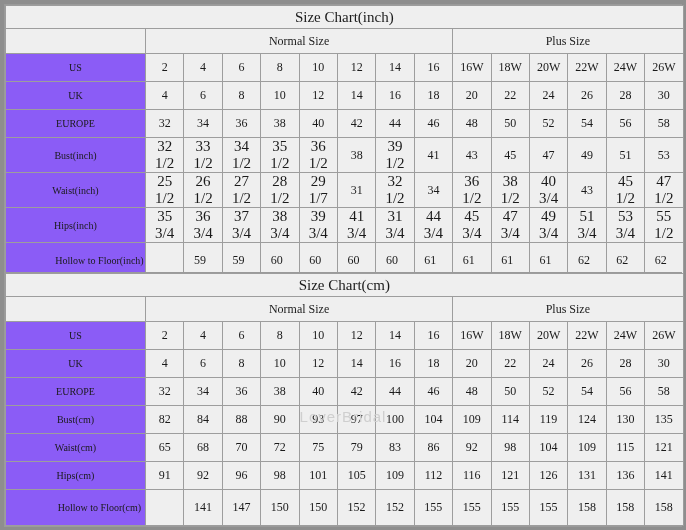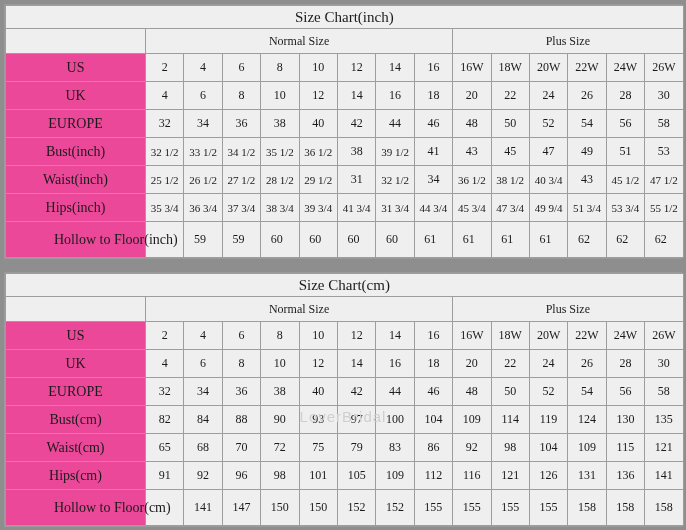--- a/index.html
+++ b/index.html
@@ -46,31 +46,31 @@
   .title-cell {
     font-size: 15px;
     height: 22px;
     background: #efefef;
   }
   .group-cell {
     font-size: 12px;
     height: 24px;
   }
   .rowlabel {
-    font-size: 14px;
+    font-size: 10px;
     height: 27px;
-    background: #ec4899;
+    background: #8b5cf6;
     white-space: nowrap;
   }
   .val {
     font-size: 12px;
     height: 27px;
   }
   .val.small {
-    font-size: 11px;
+    font-size: 15px;
     margin-top: 40px;
   }
   .tallrow .rowlabel, .tallrow .val {
     height: 35px;
     padding-left: 48px;
   }
   .blank {
     background: #efefef;
   }
   .watermark {
@@ -173,21 +173,21 @@
             <td class="val">49</td>
             <td class="val">51</td>
             <td class="val">53</td>
           </tr>
           <tr>
             <td class="rowlabel">Waist(inch)</td>
             <td class="val small">25 1/2</td>
             <td class="val small">26 1/2</td>
             <td class="val small">27 1/2</td>
             <td class="val small">28 1/2</td>
-            <td class="val small">29 1/2</td>
+            <td class="val small">29 1/7</td>
             <td class="val">31</td>
             <td class="val small">32 1/2</td>
             <td class="val">34</td>
             <td class="val small">36 1/2</td>
             <td class="val small">38 1/2</td>
             <td class="val small">40 3/4</td>
             <td class="val">43</td>
             <td class="val small">45 1/2</td>
             <td class="val small">47 1/2</td>
           </tr>
@@ -196,21 +196,21 @@
             <td class="val small">35 3/4</td>
             <td class="val small">36 3/4</td>
             <td class="val small">37 3/4</td>
             <td class="val small">38 3/4</td>
             <td class="val small">39 3/4</td>
             <td class="val small">41 3/4</td>
             <td class="val small">31 3/4</td>
             <td class="val small">44 3/4</td>
             <td class="val small">45 3/4</td>
             <td class="val small">47 3/4</td>
-            <td class="val small">49 9/4</td>
+            <td class="val small">49 3/4</td>
             <td class="val small">51 3/4</td>
             <td class="val small">53 3/4</td>
             <td class="val small">55 1/2</td>
           </tr>
           <tr class="tallrow">
             <td class="rowlabel">Hollow to Floor(inch)</td>
             <td class="val">59</td>
             <td class="val">59</td>
             <td class="val">60</td>
             <td class="val">60</td>

